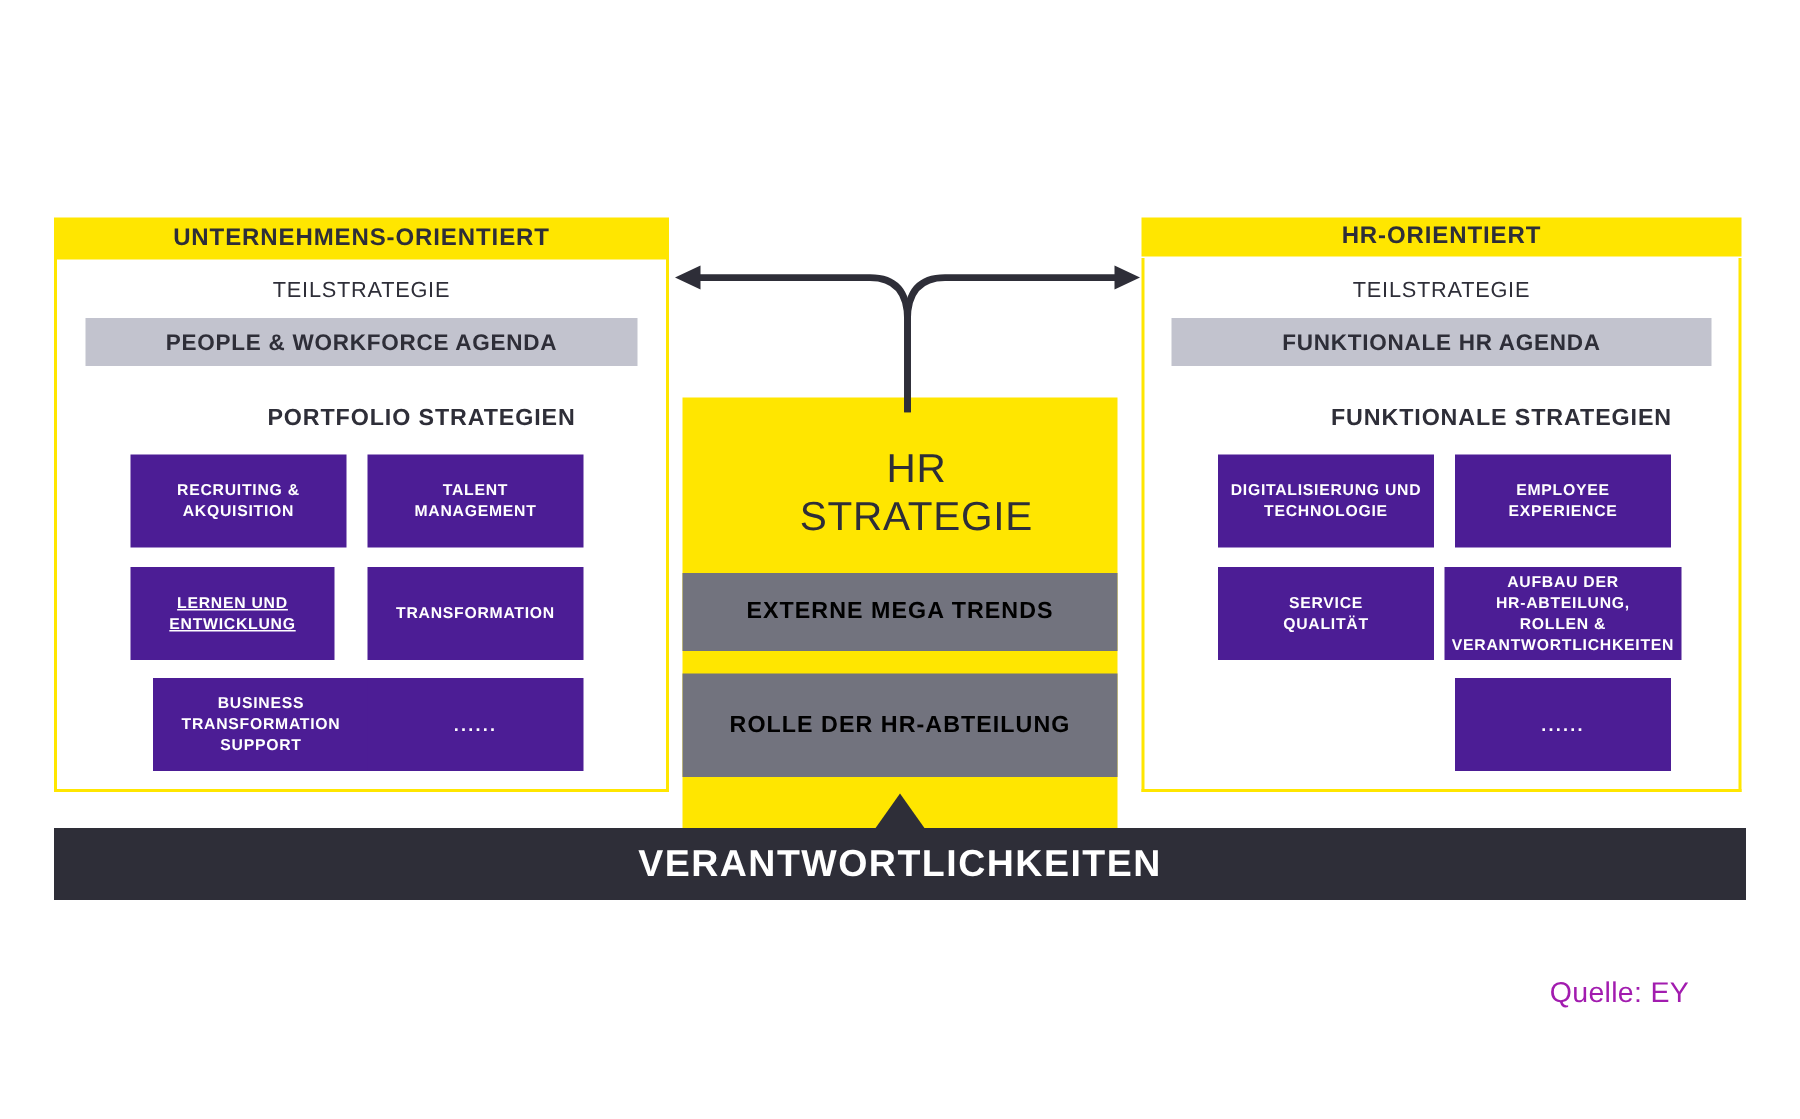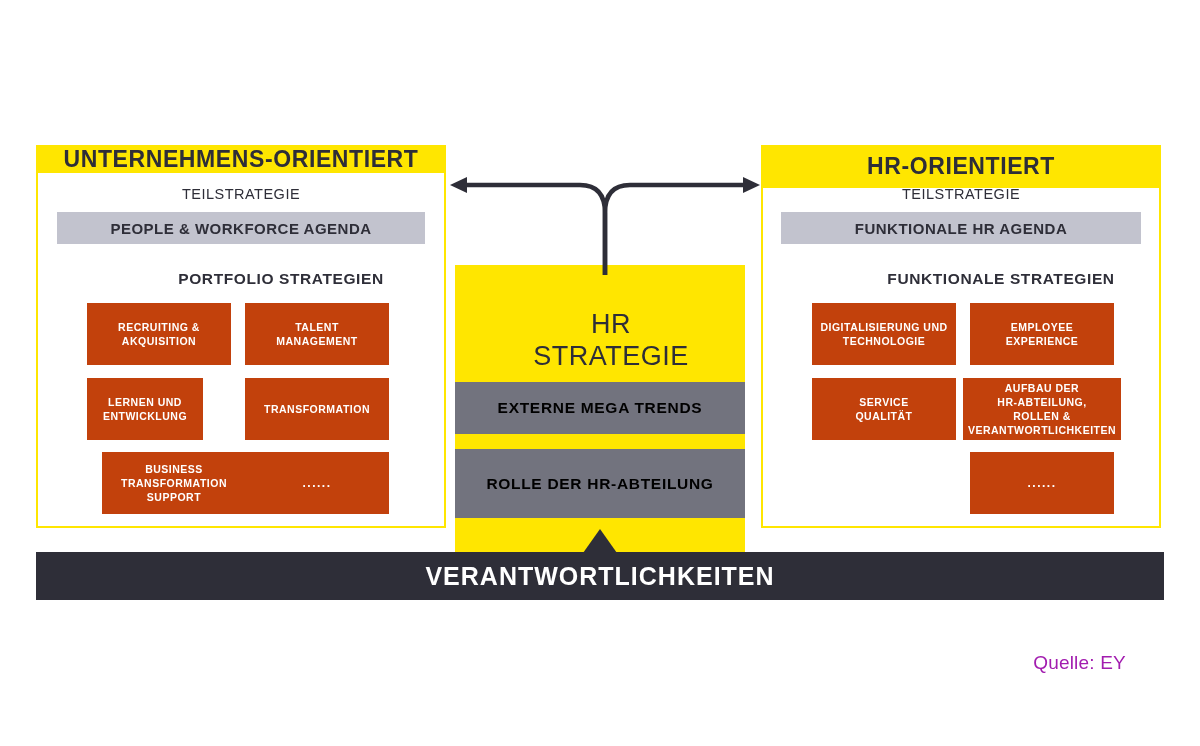--- a/index.html
+++ b/index.html
@@ -27,21 +27,21 @@
     box-sizing: border-box;
     background: #ffffff;
     border: 2px solid #ffe600;
     border-top: none;
   }
   .panel-header {
     position: absolute;
     box-sizing: border-box;
     background: #ffe600;
     color: #2e2e38;
-    font-size: 23px;
+    font-size: 16px;
     font-weight: bold;
     letter-spacing: 0.6px;
     display: flex;
     align-items: center;
     justify-content: center;
     text-align: center;
   }
   .sub-label {
     position: absolute;
     width: 100%;
@@ -70,21 +70,21 @@
     text-align: center;
     font-size: 15.5px;
     font-weight: bold;
     letter-spacing: 0.6px;
     color: #2e2e38;
     padding-left: 40px;
   }
   .tile {
     position: absolute;
     box-sizing: border-box;
-    background: #c2410c;
+    background: #4c1d95;
     color: #ffffff;
     font-size: 10.5px;
     font-weight: bold;
     letter-spacing: 0.5px;
     line-height: 1.35;
     display: flex;
     align-items: center;
     justify-content: center;
     text-align: center;
     padding: 4px 6px;
@@ -188,30 +188,30 @@
     <span>PEOPLE &amp; WORKFORCE AGENDA</span>
   </div>
   <div class="group-label" style="left:36px; top:270px; width:410px;">
     <span>PORTFOLIO STRATEGIEN</span>
   </div>
 
   <div class="tile" style="left:87px; top:303px; width:144px; height:62px;">RECRUITING &amp;
 AKQUISITION</div>
   <div class="tile" style="left:245px; top:303px; width:144px; height:62px;">TALENT
 MANAGEMENT</div>
-  <div class="tile" style="left:87px; top:378px; width:116px; height:62px;">LERNEN UND
+  <div class="tile" style="left:87px; top:378px; width:136px; height:62px;text-decoration:underline;">LERNEN UND
 ENTWICKLUNG</div>
   <div class="tile" style="left:245px; top:378px; width:144px; height:62px;">TRANSFORMATION</div>
   <div class="tile" style="left:87px; top:452px; width:144px; height:62px;margin-left:15px;">BUSINESS
 TRANSFORMATION
 SUPPORT</div>
   <div class="tile dots" style="left:245px; top:452px; width:144px; height:62px;">......</div>
 
   <div class="panel" style="left:761px; top:172px; width:400px; height:356px;"></div>
-  <div class="panel-header" style="left:761px; top:145px; width:400px; height:43px;">
+  <div class="panel-header" style="left:761px; top:145px; width:400px; height:26px;">
     <span>HR-ORIENTIERT</span>
   </div>
   <div class="sub-label" style="left:761px; top:186px; width:400px;">
     <span>TEILSTRATEGIE</span>
   </div>
   <div class="agenda-bar" style="left:781px; top:212px; width:360px; height:32px;">
     <span>FUNKTIONALE HR AGENDA</span>
   </div>
   <div class="group-label" style="left:761px; top:270px; width:400px;">
     <span>FUNKTIONALE STRATEGIEN</span>
@@ -224,21 +224,21 @@
   <div class="tile" style="left:812px; top:378px; width:144px; height:62px;">SERVICE
 QUALITÄT</div>
   <div class="tile" style="left:963px; top:378px; width:158px; height:62px;">AUFBAU DER
 HR-ABTEILUNG,
 ROLLEN &amp;
 VERANTWORTLICHKEITEN</div>
   <div class="tile dots" style="left:970px; top:452px; width:144px; height:62px;">......</div>
 
   <div id="center-column" style="left:455px; top:265px; width:290px; height:288px;"></div>
 
-  <div id="center-title" style="left:455px; top:309px; width:312px;">HR
+  <div id="center-title" style="left:455px; top:297px; width:312px;">HR
 STRATEGIE</div>
 
   <div class="center-bar" style="left:455px; top:382px; width:290px; height:52px;">EXTERNE MEGA TRENDS</div>
   <div class="center-bar" style="left:455px; top:449px; width:290px; height:69px;">ROLLE DER HR-ABTEILUNG</div>
 
   <svg id="arrow-svg" viewBox="0 0 330 110" xmlns="http://www.w3.org/2000/svg">
     <path d="M 24 20 L 140 20 Q 165 20 165 48 L 165 110" fill="none" stroke="#2e2e38" stroke-width="4.5" stroke-linecap="butt"></path>
     <path d="M 306 20 L 190 20 Q 165 20 165 48 L 165 110" fill="none" stroke="#2e2e38" stroke-width="4.5" stroke-linecap="butt"></path>
     <polygon points="10,20 27,12 27,28" fill="#2e2e38"></polygon>
     <polygon points="320,20 303,12 303,28" fill="#2e2e38"></polygon>

